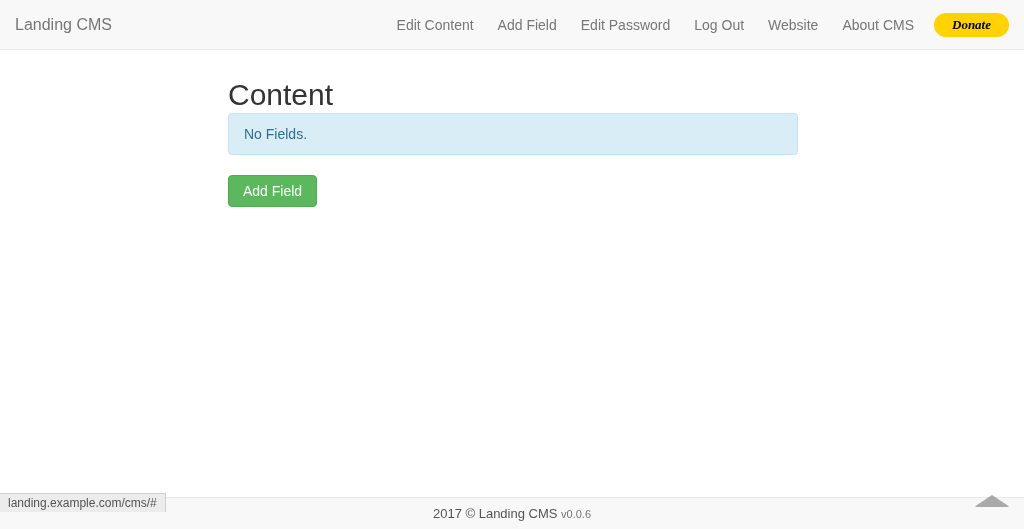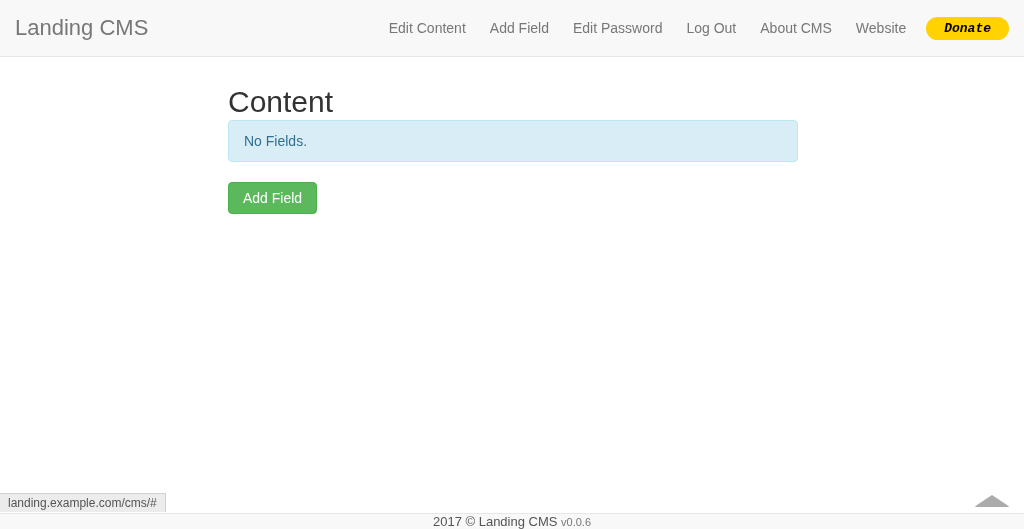--- a/index.html
+++ b/index.html
@@ -15,21 +15,21 @@
     }
     .navbar {
       background-color: #f8f8f8;
       border-bottom: 1px solid #e7e7e7;
       min-height: 50px;
       padding: 0 15px;
       display: flex;
       align-items: center;
     }
     .navbar-brand {
-      font-size: 22px;
+      font-size: 16px;
       color: #777;
       padding: 15px 15px 15px 0;
       text-decoration: none;
       cursor: pointer;
     }
     .navbar-nav {
       margin-left: auto;
       display: flex;
       align-items: center;
       list-style: none;
@@ -42,21 +42,21 @@
       cursor: pointer;
       font-size: 14px;
     }
     .donate-btn {
       background-color: #ffd200;
       color: #000;
       border: none;
       border-radius: 14px;
       padding: 4px 18px;
       font-weight: bold;
-      font-family: Liberation Mono, monospace;
+      font-family: Liberation Serif, serif;
       font-size: 13px;
       cursor: pointer;
       margin-left: 8px;
       font-style: italic;
     }
     .container {
       width: 570px;
       margin-left: 228px;
       padding-top: 28px;
     }
@@ -86,21 +86,21 @@
       display: inline-block;
       text-decoration: none;
     }
     .footer {
       position: absolute;
       bottom: 0;
       left: 0;
       right: 0;
       background-color: #f8f8f8;
       border-top: 1px solid #e7e7e7;
-      padding: 0 0;
+      padding: 8px 0;
       text-align: center;
       font-size: 13px;
       color: #555;
     }
     .footer .version {
       font-size: 11px;
       color: #777;
     }
     .status-bar {
       position: absolute;
@@ -141,24 +141,24 @@
     <li>
         <a>Add Field</a>
       </li>
     <li>
         <a>Edit Password</a>
       </li>
     <li>
         <a>Log Out</a>
       </li>
     <li>
-        <a>About CMS</a>
+        <a>Website</a>
       </li>
     <li>
-        <a>Website</a>
+        <a>About CMS</a>
       </li>
     <li><button class="donate-btn">Donate</button></li>
   </ul>
 </nav>
 
 <div class="container">
   <h1 class="page-title">Content</h1>
   <div class="alert-info">No Fields.</div>
   <a class="btn-success">Add Field</a>
 </div>

